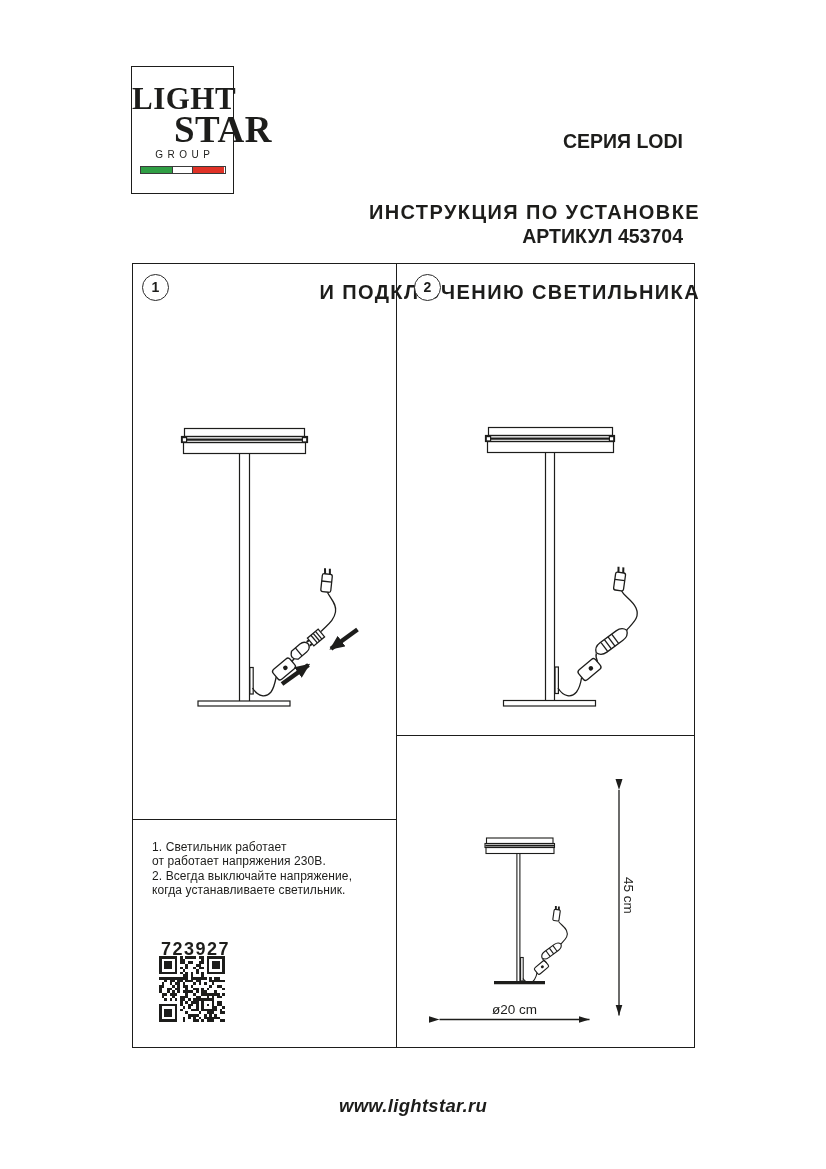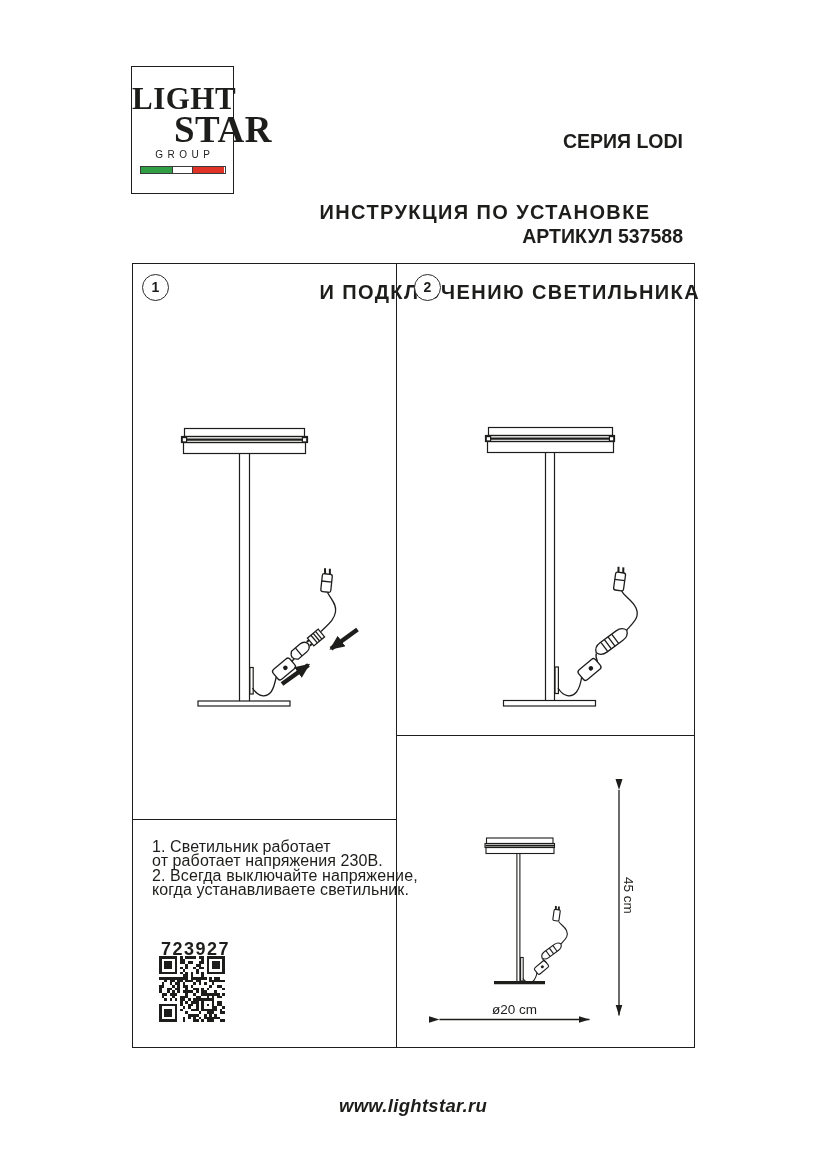--- a/index.html
+++ b/index.html
@@ -18,41 +18,41 @@
     text-indent:4.5px;}
   .logo-flag{width:86px;height:8px;margin:4px auto 0 auto;display:flex;
     border:1px solid #3a3a3a;box-sizing:border-box;}
   .logo-flag .seg{height:100%;box-sizing:border-box;}
   .logo-flag .g{width:38%;}
   .logo-flag .w{width:24%;border-left:1px solid #3a3a3a;border-right:1px solid #3a3a3a;}
   .logo-flag .r{width:38%;}
   
   .hdr-series{position:absolute;right:143px;top:63px;text-align:right;
     font-weight:bold;font-size:19.5px;line-height:31.5px;white-space:pre;}
-  .hdr-title{position:absolute;right:126px;top:146px;
+  .hdr-title{position:absolute;right:126px;top:146px;text-align:right;
     font-weight:bold;font-size:20px;letter-spacing:1.4px;line-height:26.5px;white-space:pre;}
   
   .frame{position:absolute;left:132px;top:263px;width:563px;height:785px;
     border:1.5px solid #1d1d1b;box-sizing:border-box;}
   .div-v{position:absolute;left:262.5px;top:0;width:1.5px;height:100%;background:#1d1d1b;}
   .div-h-right{position:absolute;left:262.5px;top:470.5px;right:0;height:1.5px;background:#1d1d1b;}
   .div-h-left{position:absolute;left:0;top:554.5px;width:264px;height:1.5px;background:#1d1d1b;}
   
   .step-badge{position:absolute;width:27px;height:27px;border:1.4px solid #2a2a2a;
     border-radius:50%;box-sizing:border-box;text-align:center;line-height:24.5px;
     font-size:14px;font-weight:bold;background:#fff;}
   .step-1{left:142px;top:274px;}
   .step-2{left:414px;top:274px;}
   
   .diagram{position:absolute;}
   .d1{left:132px;top:263px;}
   .d2{left:396px;top:263px;}
   .d3{left:396px;top:735px;}
   
-  .notes{position:absolute;left:152px;top:840px;font-size:16px;line-height:14.4px;
+  .notes{position:absolute;left:152px;top:840px;font-size:12px;line-height:14.4px;
     letter-spacing:.1px;}
   .article-code{position:absolute;left:161px;top:919px;font-size:18px;font-weight:bold;
     letter-spacing:1.5px;margin-top:20px;}
   .qr{position:absolute;left:159px;top:956px;width:66px;height:66px;}
   
   .footer{position:absolute;left:0;top:1095px;width:826px;text-align:center;
     font-size:18.5px;font-weight:bold;letter-spacing:.3px;font-style:italic;}
   svg text{font-family:"Liberation Sans",sans-serif;fill:#1d1d1b;}
 </style>
 </head>
@@ -64,21 +64,21 @@
   <div class="logo-word3">GROUP</div>
   <div class="logo-flag">
     <div class="seg g" style="background: rgb(47, 158, 68);"></div>
     <div class="seg w" style="background: rgb(255, 255, 255);"></div>
     <div class="seg r" style="background: rgb(224, 50, 39);"></div>
   </div>
 </div>
 
 <div class="hdr-series">
   <div>СЕРИЯ LODI</div>
-  <div>АРТИКУЛ 537588</div>
+  <div>АРТИКУЛ 453704</div>
 </div>
 <div class="hdr-title">
   <div>ИНСТРУКЦИЯ ПО УСТАНОВКЕ</div>
   <div>И ПОДКЛЮЧЕНИЮ СВЕТИЛЬНИКА</div>
 </div>
 
 <div class="frame">
   <div class="div-v"></div>
   <div class="div-h-right"></div>
   <div class="div-h-left"></div>

